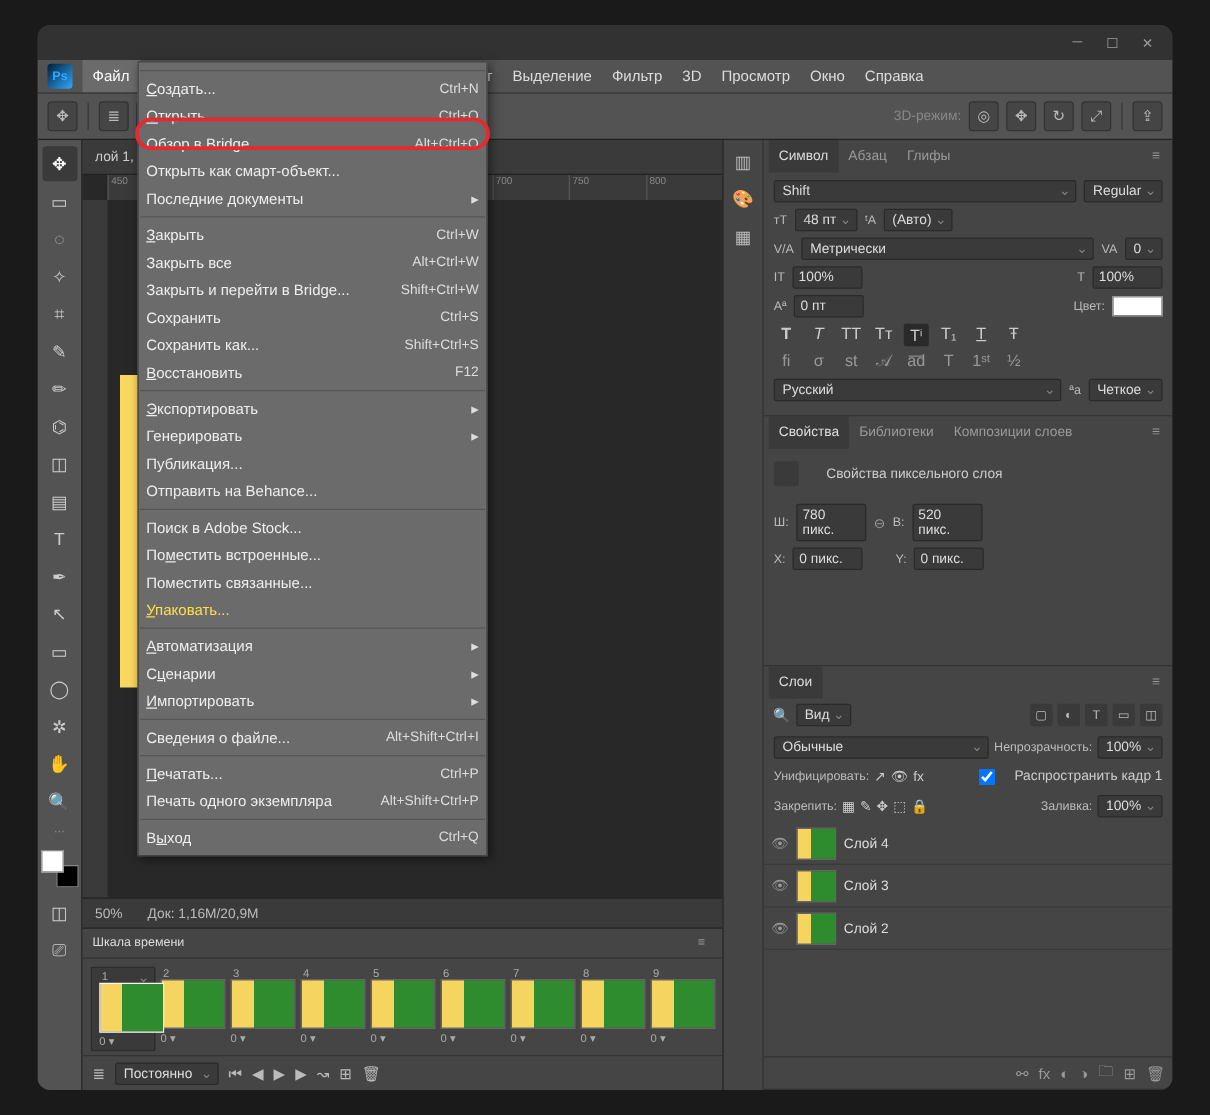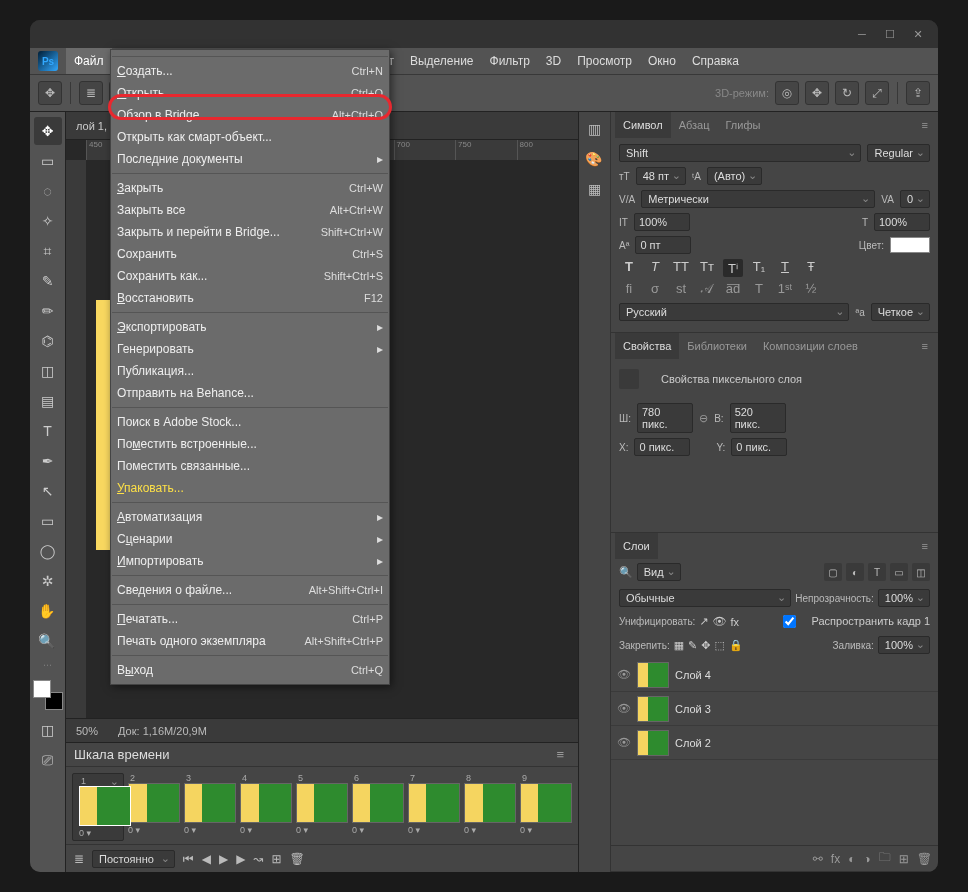--- a/index.html
+++ b/index.html
@@ -25,21 +25,21 @@
 .doc-tab { height:28px; background:#3a3a3a; display:flex; align-items:center; padding:0 10px; color:#ccc; font-size:11px; border-bottom:1px solid #222; }
 .doc-tab .close { margin-left:8px; color:#888; }
 .canvas-area { flex:1; position:relative; background:#282828; overflow:hidden; }
 .ruler-h { position:absolute; top:0; left:20px; right:0; height:20px; background:#3a3a3a; color:#888; font-size:8px; display:flex; }
 .ruler-h span { flex:1; border-left:1px solid #555; padding-left:2px; }
 .ruler-v { position:absolute; top:20px; left:0; width:20px; bottom:0; background:#3a3a3a; }
 .canvas-img { position:absolute; top:160px; left:30px; width:160px; height:250px; background:linear-gradient(to right,#f9d860 40%,#2e8b2e 40%); }
 .status { height:24px; background:#3a3a3a; display:flex; align-items:center; padding:0 10px; color:#bbb; font-size:11px; border-top:1px solid #222; }
 .status span+span { margin-left:20px; }
 .timeline { height:130px; background:#454545; border-top:1px solid #222; display:flex; flex-direction:column; }
-.tl-head { height:24px; display:flex; align-items:center; padding:0 8px; color:#ddd; font-size:13px; border-bottom:1px solid #333; }
+.tl-head { height:24px; display:flex; align-items:center; padding:0 8px; color:#ddd; font-size:10px; border-bottom:1px solid #333; }
 .tl-frames { flex:1; display:flex; align-items:flex-start; padding:6px; gap:4px; overflow-x:auto; }
 .frame { width:52px; display:flex; flex-direction:column; }
 .frame-n { font-size:9px; color:#aaa; padding-left:2px; }
 .frame-th { width:52px; height:40px; background:linear-gradient(to right,#f5d560 35%,#2e8b2e 35%); border:1px solid #666; }
 .frame.sel .frame-th { border:1px solid #fff; }
 .frame-d { font-size:9px; color:#aaa; margin-top:2px; }
 .tl-ctrl { height:28px; display:flex; align-items:center; padding:0 8px; gap:8px; color:#bbb; font-size:12px; border-top:1px solid #333; }
 .right { width:360px; background:#454545; border-left:1px solid #222; display:flex; }
 .dock { width:32px; background:#454545; border-right:1px solid #333; display:flex; flex-direction:column; align-items:center; padding-top:6px; gap:8px; }
 .dock-ic { width:22px; height:22px; color:#bbb; display:flex; align-items:center; justify-content:center; font-size:14px; }

